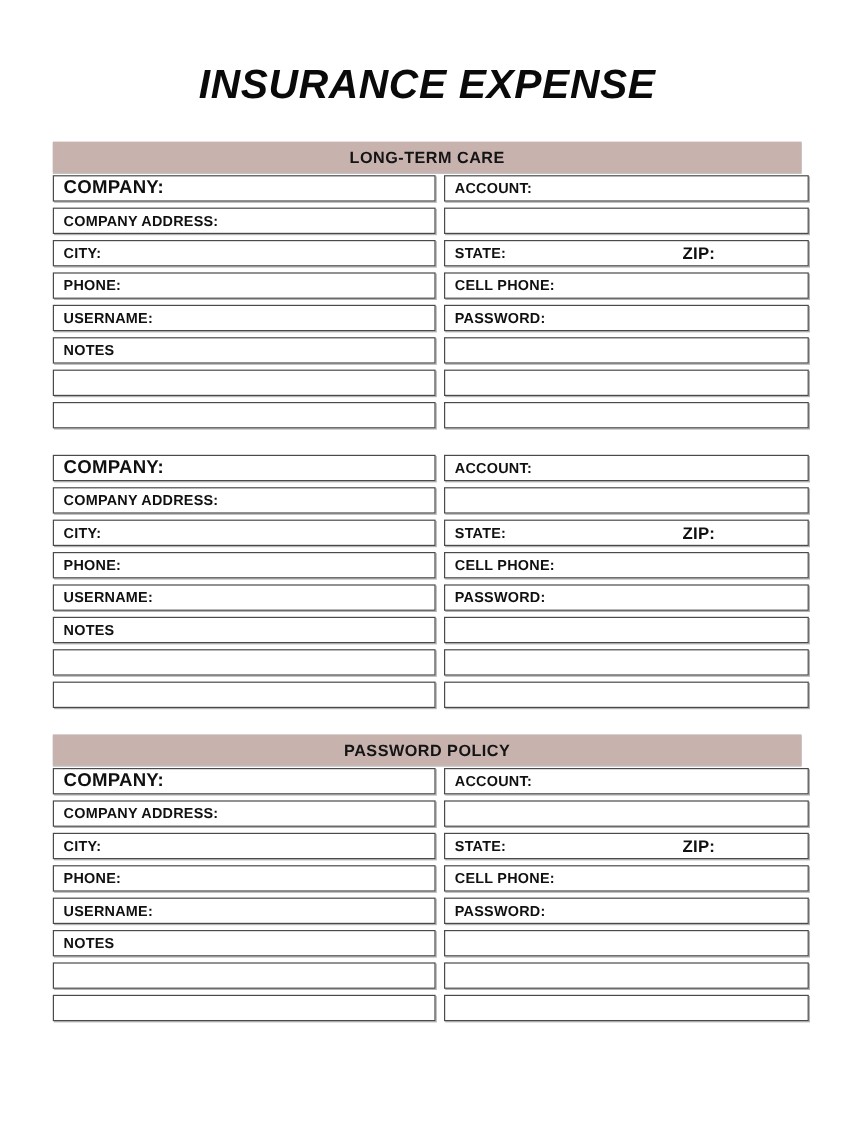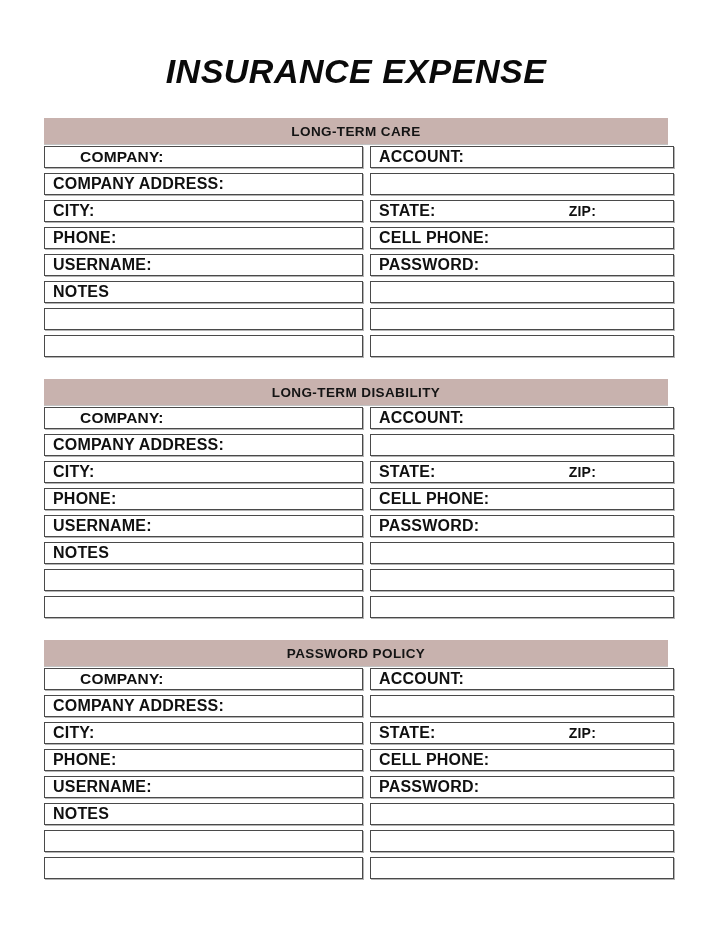--- a/index.html
+++ b/index.html
@@ -50,26 +50,26 @@
     background: #ffffff;
     border: 1px solid #4a4a4a;
     box-shadow: 1px 1px 0 #b3b3b3;
     display: flex;
     align-items: center;
     padding-left: 8px;
     padding-right: 4px;
     overflow: hidden;
   }
   .label {
-    font-size: 16px;
+    font-size: 12px;
     font-weight: 700;
     letter-spacing: 0.2px;
     white-space: nowrap;
   }
-  .cell.lg .label { font-size: 15.5px; margin-left: 27px; }
+  .cell.lg .label { font-size: 15.5px; }
   .zip {
     margin-left: auto;
     margin-right: 73px;
     font-size: 14px;
     font-weight: 700;
     letter-spacing: 0.2px;
   }
 </style>
 </head>
 <body>
@@ -137,23 +137,20 @@
         <div class="cell">
             <span class="label"></span>
           </div>
         <div class="cell">
             <span class="label"></span>
           </div>
       </div>
     </div>
 
     <div class="section">
-      <div class="sec-header">
-        <span>LONG-TERM DISABILITY</span>
-      </div>
       <div class="grid">
         <div class="cell lg">
             <span class="label">COMPANY:</span>
           </div>
         <div class="cell">
             <span class="label">ACCOUNT:</span>
           </div>
 
         <div class="cell">
             <span class="label">COMPANY ADDRESS:</span>

